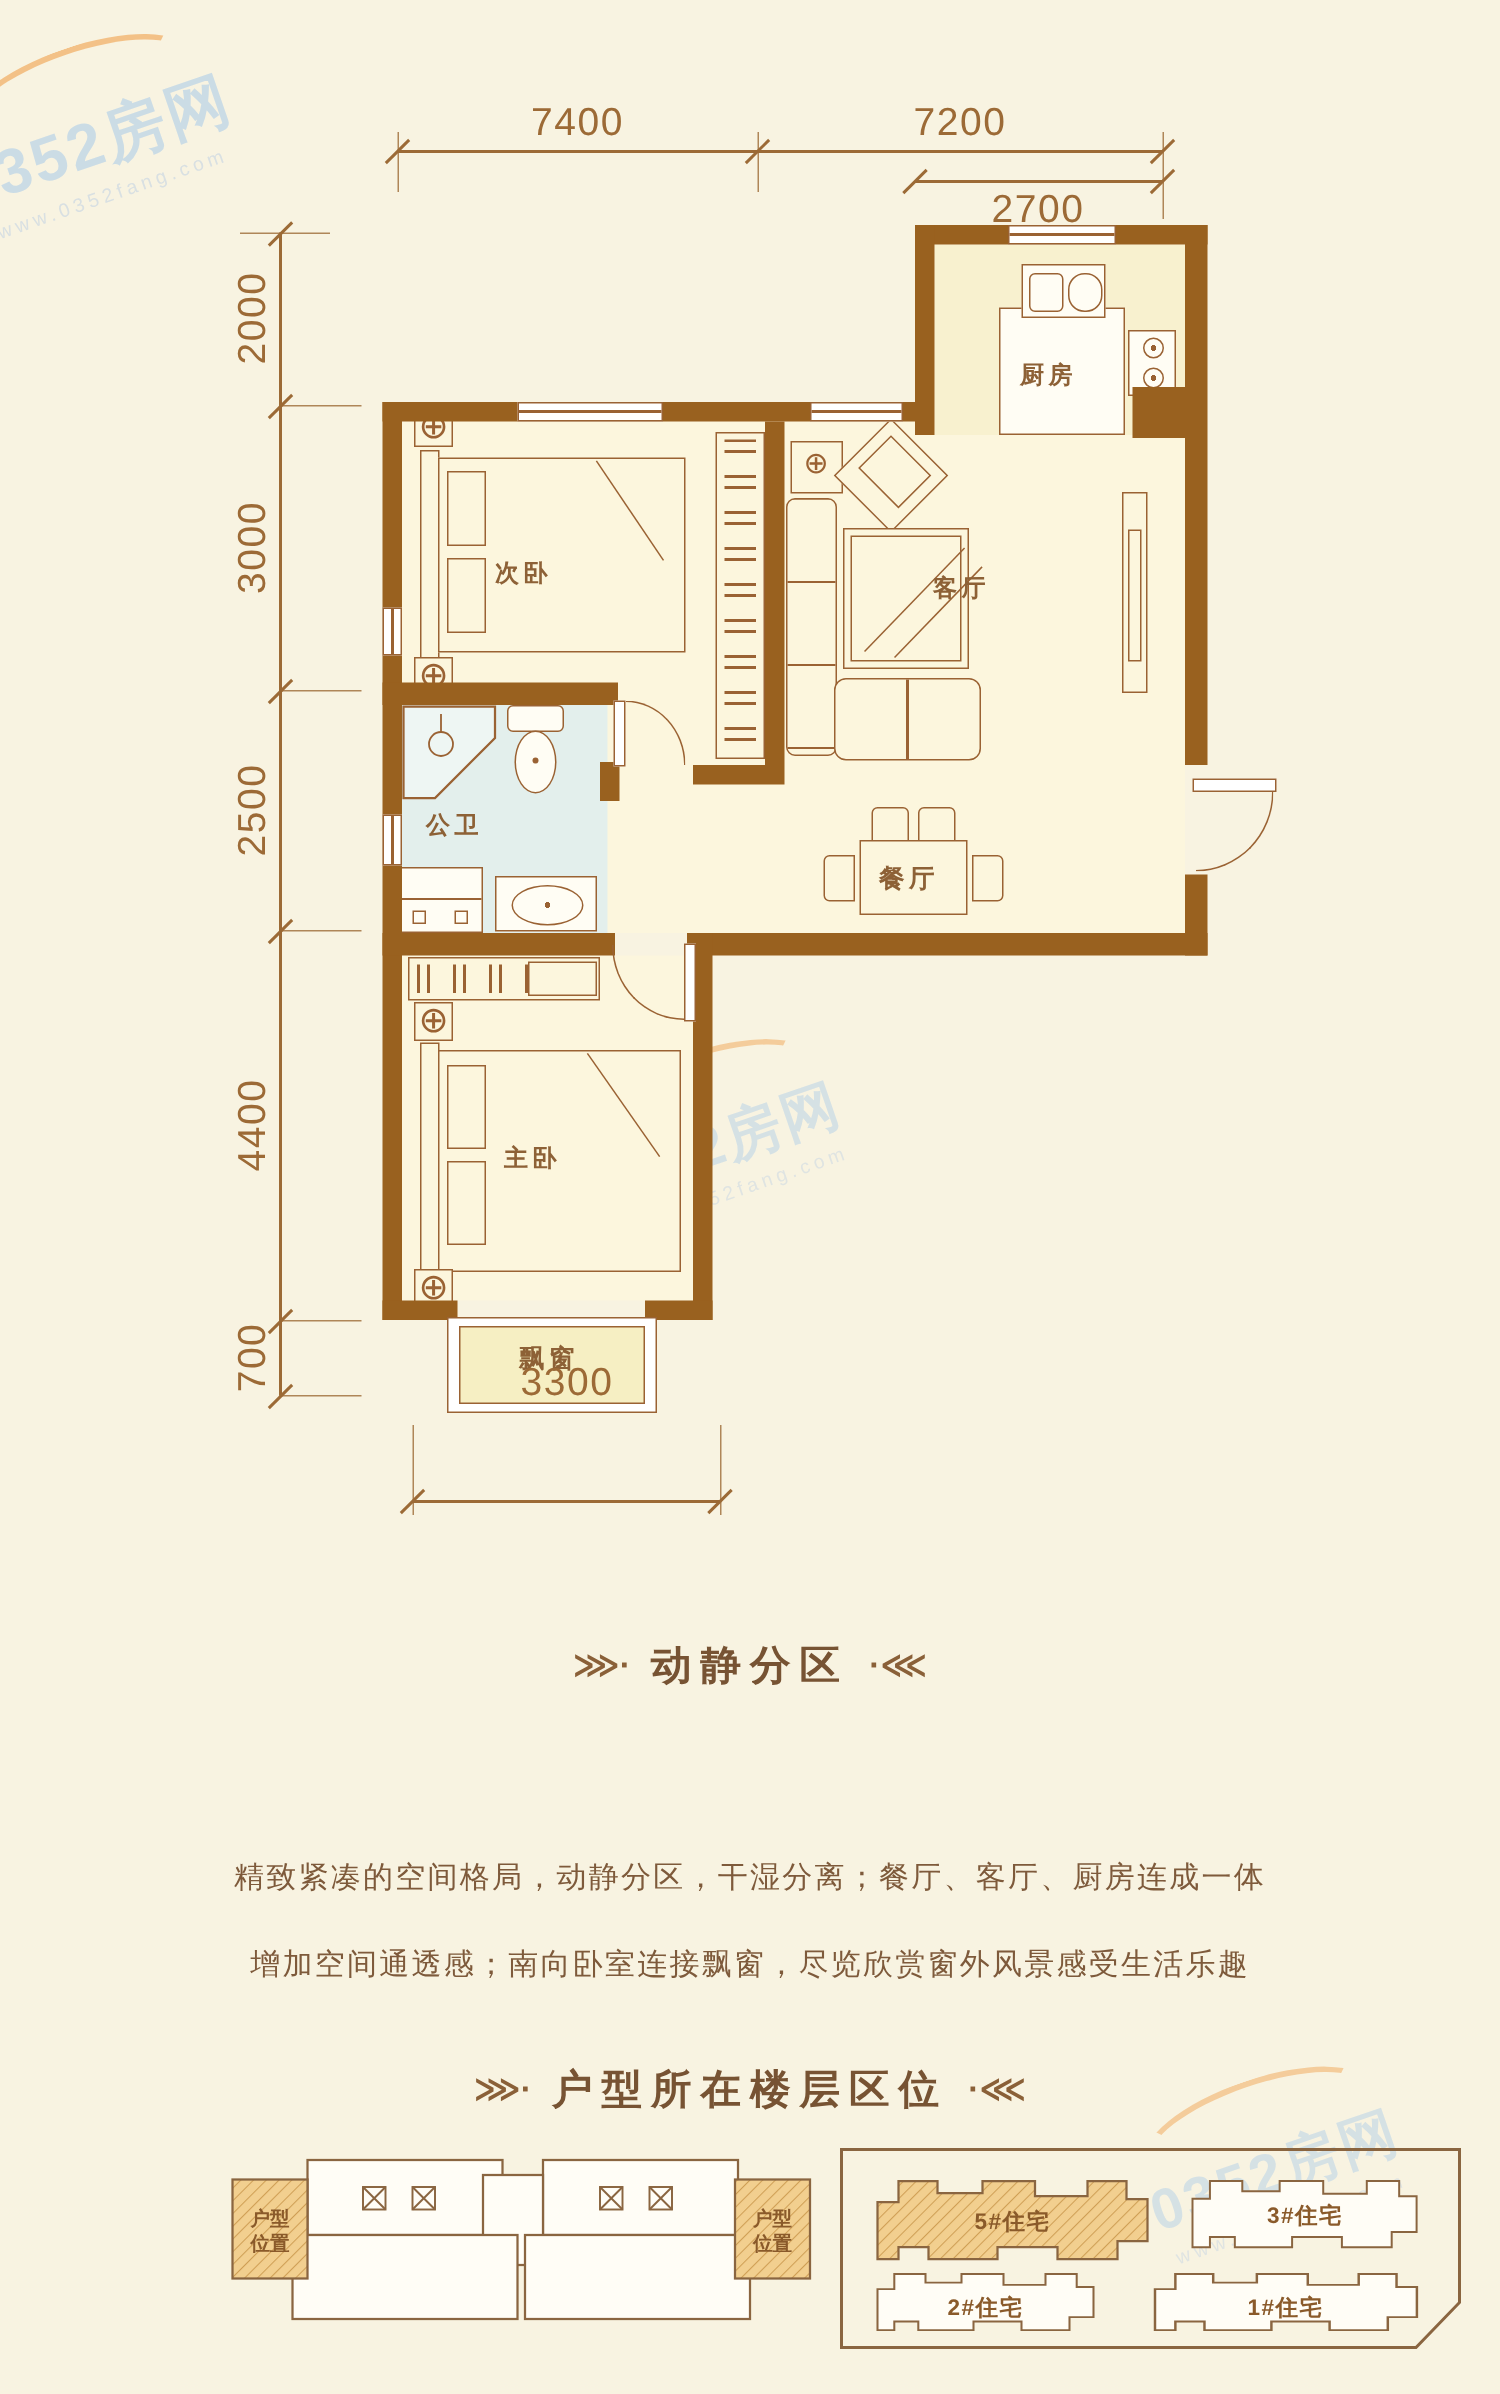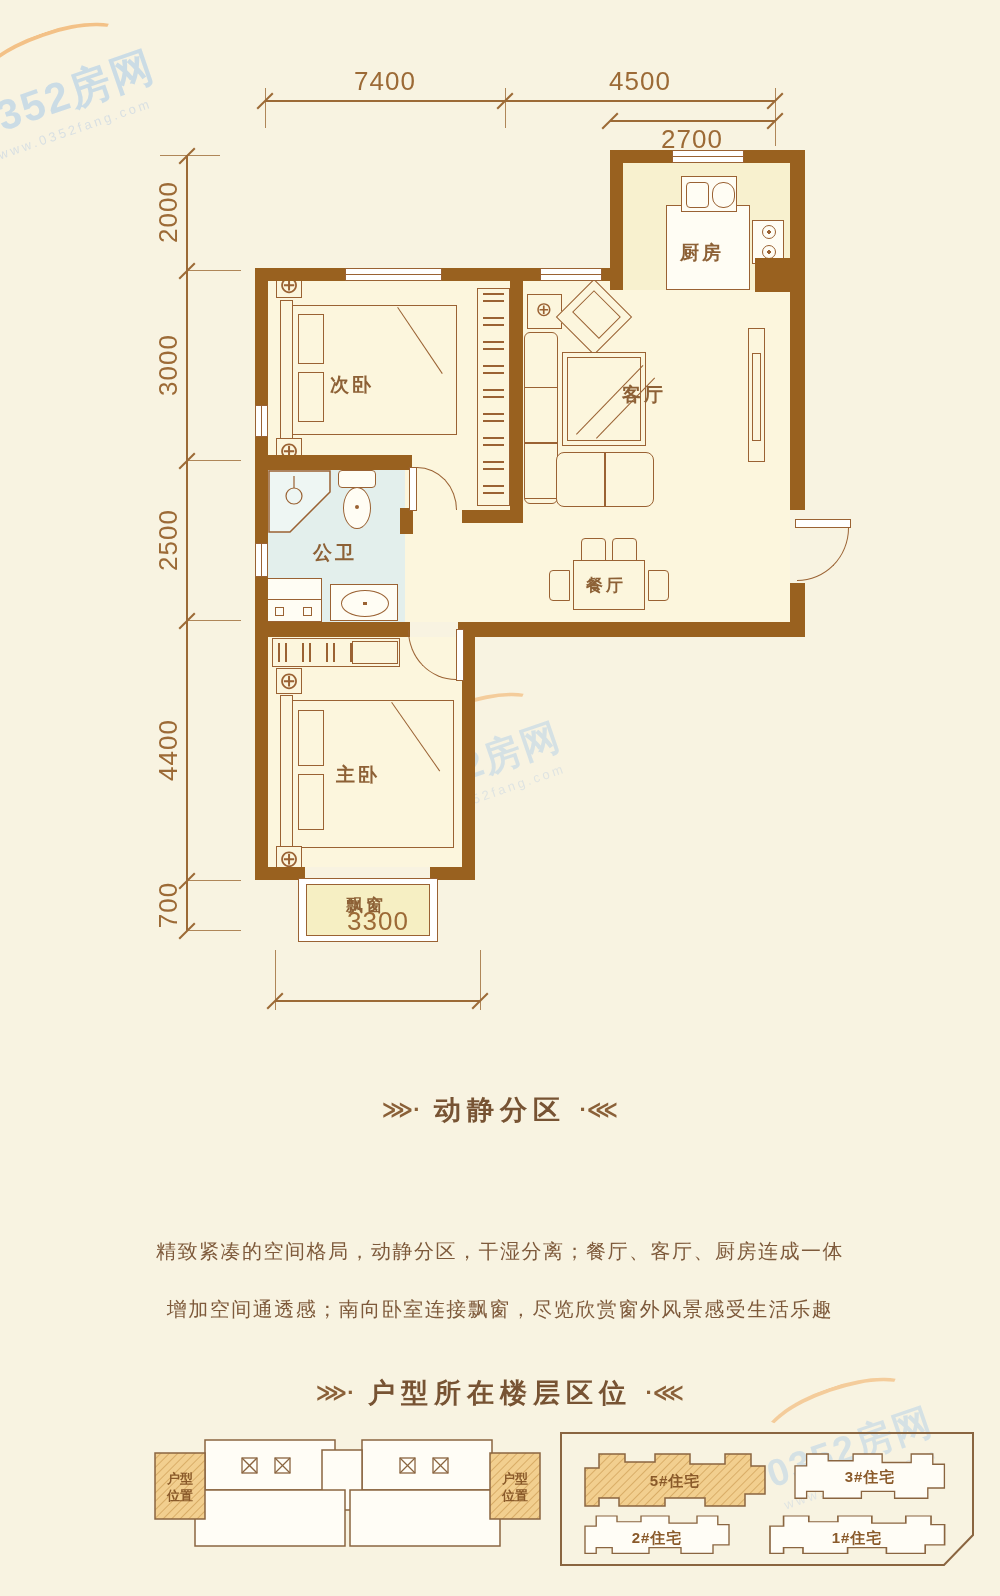--- a/index.html
+++ b/index.html
@@ -22,21 +22,21 @@
          background-image:linear-gradient(to bottom,transparent 42%,#9a6233 42%,#9a6233 58%,transparent 58%);}
   .win-v{position:absolute;background:#fff;border:1px solid #9a6233;
          background-image:linear-gradient(to right,transparent 42%,#9a6233 42%,#9a6233 58%,transparent 58%);}
   .furn{position:absolute;border:1.5px solid #9a6233;background:#fcf6dd;box-sizing:border-box;}
   .furn-w{position:absolute;border:1.5px solid #9a6233;background:#fffdf4;box-sizing:border-box;}
   .leaf{position:absolute;background:#fff;border:1px solid #9a6233;box-sizing:border-box;}
   .arc-tr{position:absolute;border-top:1.5px solid #9a6233;border-right:1.5px solid #9a6233;border-top-right-radius:100% 100%;box-sizing:border-box;}
   .arc-bl{position:absolute;border-bottom:1.5px solid #9a6233;border-left:1.5px solid #9a6233;border-bottom-left-radius:100% 100%;box-sizing:border-box;}
   .arc-br{position:absolute;border-bottom:1.5px solid #9a6233;border-right:1.5px solid #9a6233;border-bottom-right-radius:100% 100%;box-sizing:border-box;}
   .diag{position:absolute;height:0;border-top:1.2px solid #9a6233;transform-origin:0 0;}
-  .room-label{position:absolute;color:#8d6136;font-size:19px;letter-spacing:3px;font-weight:bold;white-space:nowrap;}
+  .room-label{position:absolute;color:#8d6136;font-size:16px;letter-spacing:3px;font-weight:bold;white-space:nowrap;}
   .oplus{position:absolute;width:26px;height:26px;border:1.2px solid #9a6233;color:#9a6233;
          font-size:24px;line-height:24px;text-align:center;background:#fcf6dd;box-sizing:border-box;}
   .hang-v{position:absolute;border:1.2px solid #9a6233;box-sizing:border-box;padding:4px 5px;background:#fcf6dd;}
   .hang-v i{display:block;width:100%;height:100%;
      background:repeating-linear-gradient(180deg,#9a6233 0 2px,transparent 2px 7px,#9a6233 7px 9px,transparent 9px 24px);}
   .hang-h{position:absolute;border:1.2px solid #9a6233;box-sizing:border-box;padding:4px 5px;background:#fcf6dd;}
   .hang-h i{display:block;width:100%;height:100%;
      background:repeating-linear-gradient(90deg,#9a6233 0 2px,transparent 2px 7px,#9a6233 7px 9px,transparent 9px 24px);}
 
   
@@ -185,34 +185,34 @@
   <div class="leaf" style="left:409px;top:467px;width:8px;height:44px;"></div>
   <div class="arc-tr" style="left:417px;top:467px;width:40px;height:43px;"></div>
   <div class="leaf" style="left:456px;top:629px;width:8px;height:52px;"></div>
   <div class="arc-bl" style="left:408px;top:630px;width:48px;height:50px;"></div>
   <div class="leaf" style="left:795px;top:519px;width:56px;height:9px;"></div>
   <div class="arc-br" style="left:797px;top:528px;width:52px;height:53px;"></div>
 
   <span class="room-label" style="left:680px;top:240px;">厨房</span>
   <span class="room-label" style="left:622px;top:382px;">客厅</span>
   <span class="room-label" style="left:330px;top:372px;">次卧</span>
-  <span class="room-label" style="left:313px;top:540px;text-align:right;">公卫</span>
+  <span class="room-label" style="left:284px;top:540px;text-align:right;">公卫</span>
   <span class="room-label" style="left:586px;top:574px;font-size:17px;">餐厅</span>
   <span class="room-label" style="left:336px;top:762px;">主卧</span>
   <span class="room-label" style="left:346px;top:894px;font-size:17px;">飘窗</span>
 
   <div class="dline" style="left:265px;top:100px;width:510px;height:2px;"></div>
   <div class="tick" style="left:254px;top:100px;"></div>
   <div class="tick" style="left:494px;top:100px;"></div>
   <div class="tick" style="left:764px;top:100px;"></div>
   <div class="ext" style="left:265px;top:88px;width:1px;height:40px;"></div>
   <div class="ext" style="left:505px;top:88px;width:1px;height:40px;"></div>
   <div class="ext" style="left:775px;top:88px;width:1px;height:58px;"></div>
   <span class="dtext" style="left:335px;top:66px;width:100px;">7400</span>
-  <span class="dtext" style="left:590px;top:66px;width:100px;">4500</span>
+  <span class="dtext" style="left:590px;top:66px;width:100px;">7200</span>
   <div class="dline" style="left:610px;top:120px;width:165px;height:2px;"></div>
   <div class="tick" style="left:599px;top:120px;"></div>
   <div class="tick" style="left:764px;top:120px;"></div>
   <span class="dtext" style="left:642px;top:124px;width:100px;">2700</span>
 
   <div class="dline" style="left:186px;top:155px;width:2px;height:775px;"></div>
   <div class="tick" style="left:176px;top:155px;"></div>
   <div class="tick" style="left:176px;top:270px;"></div>
   <div class="tick" style="left:176px;top:460px;"></div>
   <div class="tick" style="left:176px;top:620px;"></div>

